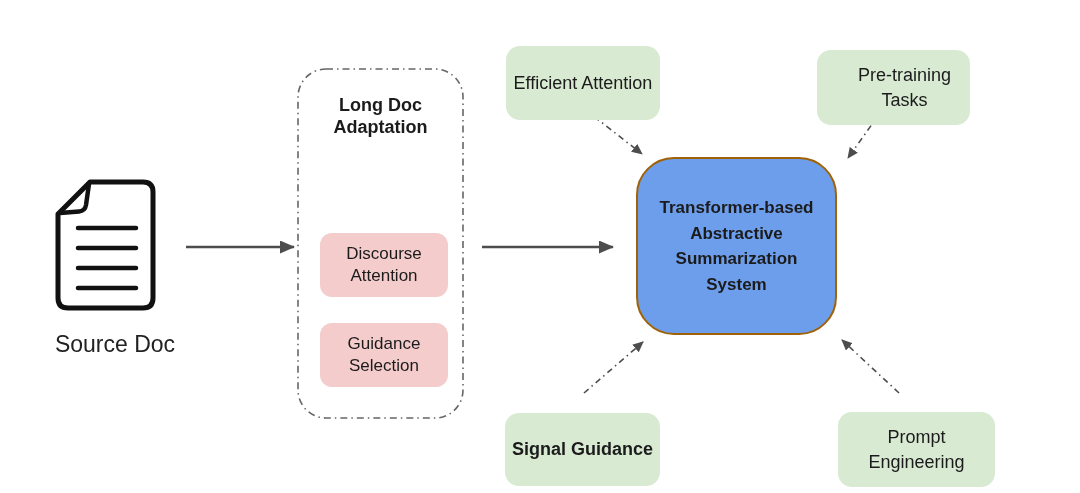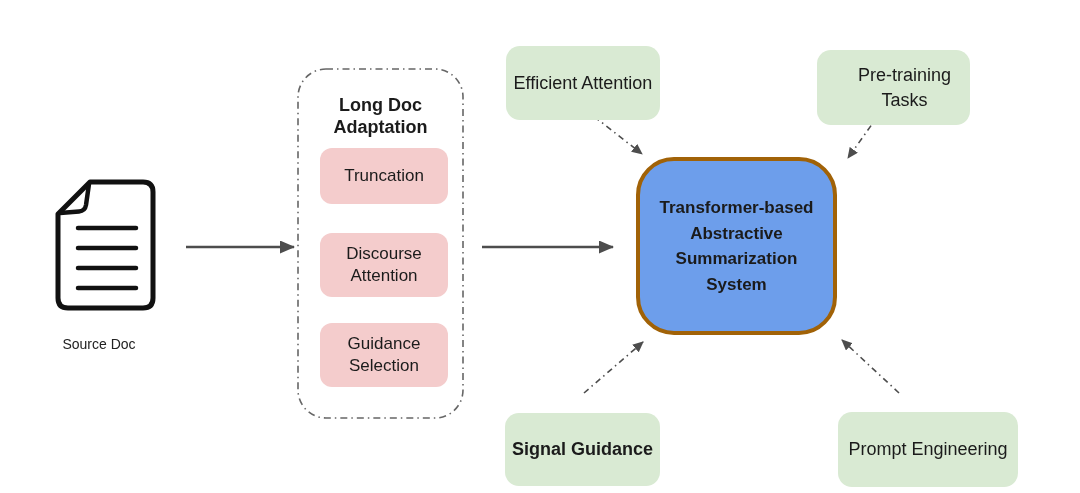--- a/index.html
+++ b/index.html
@@ -23,22 +23,22 @@
   }
   .abs { position: absolute; box-sizing: border-box; }
   .node {
     display: flex;
     align-items: center;
     justify-content: center;
     text-align: center;
     color: #1b1b1b;
   }
   #source-doc-label {
-    left: 24px; top: 331px; width: 150px; height: 26px;
-    font-size: 14px;
+    left: 40px; top: 331px; width: 150px; height: 26px;
+    font-size: 23px;
     color: #222222;
   }
   #adaptation-title {
     left: 298px; top: 91px; width: 165px; height: 50px;
     font-weight: bold;
     font-size: 18px;
     line-height: 1.25;
   }
   .pink-box {
     left: 320px;
@@ -54,25 +54,25 @@
   .green-box {
     background: #d9ead3;
     border-radius: 14px;
     font-size: 18px;
     line-height: 1.35;
     margin-top: 17px;
   }
   #green-efficient-attention { left: 506px; top: 29px;  width: 154px; height: 74px; }
   #green-pretraining-tasks   { left: 817px; top: 33px;  width: 153px; height: 75px; padding-left: 22px; }
   #green-signal-guidance     { left: 505px; top: 396px; width: 155px; height: 73px; font-weight: bold; }
-  #green-prompt-engineering  { left: 838px; top: 395px; width: 180px; height: 75px; }
+  #green-prompt-engineering  { left: 838px; top: 395px; width: 157px; height: 75px; }
   #system-box {
     left: 636px; top: 157px; width: 201px; height: 178px;
     background: #6d9eeb;
-    border: 4px solid #a16207;
+    border: 2px solid #a16207;
     border-radius: 38px;
     font-weight: bold;
     font-size: 17px;
     line-height: 1.5;
     padding: 6px 10px;
   }
 </style>
 </head>
 <body>
 
@@ -105,21 +105,20 @@
     <line x1="582" y1="107" x2="642" y2="154" stroke="#4d4d4d" stroke-width="1.6" stroke-dasharray="6 4 1.5 4" marker-end="url(#ah-dash)"></line>
     <line x1="880" y1="113" x2="848" y2="158" stroke="#4d4d4d" stroke-width="1.6" stroke-dasharray="6 4 1.5 4" marker-end="url(#ah-dash)"></line>
     <line x1="584" y1="393" x2="643" y2="342" stroke="#4d4d4d" stroke-width="1.6" stroke-dasharray="6 4 1.5 4" marker-end="url(#ah-dash)"></line>
     <line x1="899" y1="393" x2="842" y2="340" stroke="#4d4d4d" stroke-width="1.6" stroke-dasharray="6 4 1.5 4" marker-end="url(#ah-dash)"></line>
   </svg>
 
   <div class="abs node" id="source-doc-label">Source Doc</div>
 
   <div class="abs node" id="adaptation-title">Long Doc Adaptation</div>
 
-  <div class="abs node pink-box" id="pink-truncation">Truncation</div>
 
   <div class="abs node pink-box" id="pink-discourse">Discourse Attention</div>
 
   <div class="abs node pink-box" id="pink-content">Guidance Selection</div>
 
   <div class="abs node green-box" id="green-efficient-attention">Efficient Attention</div>
 
   <div class="abs node green-box" id="green-pretraining-tasks">Pre-training Tasks</div>
 
   <div class="abs node green-box" id="green-signal-guidance">Signal Guidance</div>

